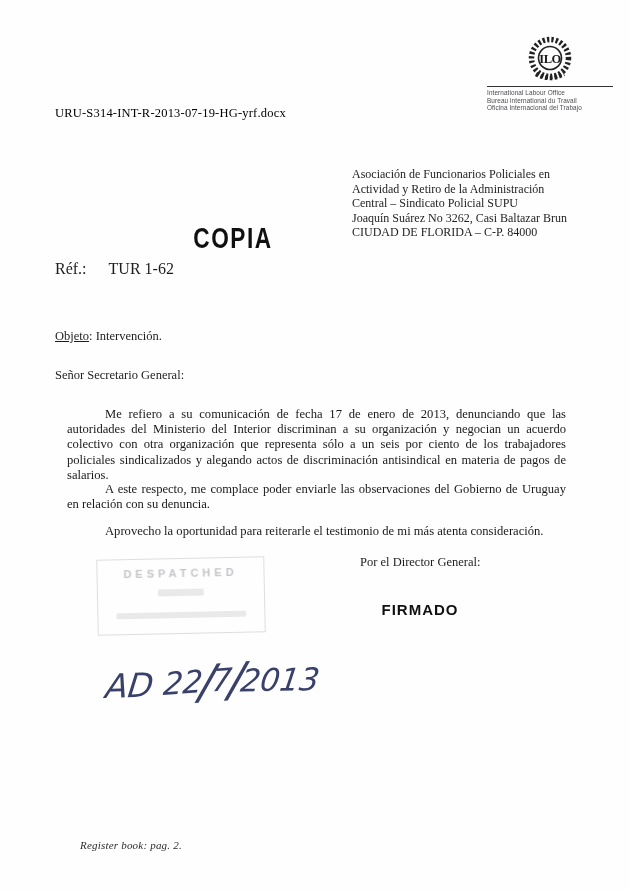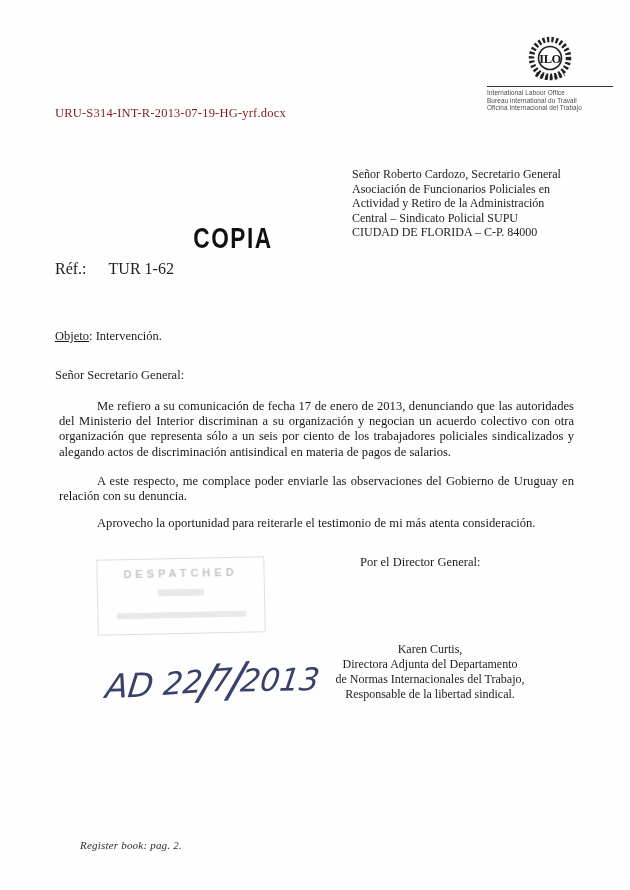--- a/index.html
+++ b/index.html
@@ -9,21 +9,21 @@
     font-family:"Liberation Serif","DejaVu Serif",serif;
     color:#1c1c1c;
     position:relative;
     overflow:hidden;
   }
   .page{position:absolute;inset:0;background:#fefefe;}
 
   
   .filename{
     position:absolute;left:55px;top:106px;
-    font-size:12.5px;letter-spacing:.2px;color:#7f1d1d;
+    font-size:12.5px;letter-spacing:.2px;color:#000000;
   }
 
   
   .logo{position:absolute;left:487px;top:36px;width:126px;}
   .logo-art{display:block;margin:0 auto;}
   .logo-divider{border-top:1.2px solid #333;margin:2px 0 2px 0;width:100%;}
   .logo-captions{font-family:"Liberation Sans","DejaVu Sans",sans-serif;
     font-size:6.4px;line-height:7.6px;color:#4a4a52;letter-spacing:.1px;}
 
   
@@ -44,21 +44,21 @@
   .ref-line{position:absolute;left:55px;top:260px;font-size:16px;color:#1d1d1d;}
   .ref-line .ref-value{margin-left:22px;}
 
   .subject{position:absolute;left:55px;top:329px;font-size:12.5px;}
   .subject .subject-label{text-decoration:underline;}
 
   .salutation{position:absolute;left:55px;top:368px;font-size:12.5px;}
 
   .body-copy{position:absolute;left:55px;width:523px;font-size:12.6px;
     line-height:15.2px;text-align:justify;color:#191919;}
-  .body-copy p{margin:4px;text-indent:38px;}
+  .body-copy p{margin:12px;text-indent:38px;}
   .para1{top:395px;}
   .para2{top:470px;}
   .para3{top:512px;}
 
   .closing{position:absolute;left:360px;top:555px;font-size:12.5px;}
 
   
   .stamp{
     position:absolute;left:97px;top:558px;width:166px;height:74px;
     border:1px solid rgba(150,150,155,.30);
@@ -119,24 +119,24 @@
     </svg>
     <div class="logo-divider"></div>
     <div class="logo-captions">
       <div>International Labour Office</div>
       <div>Bureau international du Travail</div>
       <div>Oficina Internacional del Trabajo</div>
     </div>
   </div>
 
   <div class="recipient">
-    <div>Señor Roberto Cardozo, Secretario General</div>
     <div>Asociación de Funcionarios Policiales en</div>
     <div>Actividad y Retiro de la Administración</div>
     <div>Central – Sindicato Policial SUPU</div>
+    <div>Joaquín Suárez No 3262, Casi Baltazar Brun</div>
     <div>CIUDAD DE FLORIDA – C-P. 84000</div>
   </div>
 
   <div class="copia">COPIA</div>
 
   <div class="ref-line">
     <span>Réf.:</span><span class="ref-value">TUR 1-62</span>
   </div>
 
   <div class="subject">
@@ -156,27 +156,22 @@
   </div>
 
   <div class="closing">Por el Director General:</div>
 
   <div class="stamp">
     <div class="stamp-line1">DESPATCHED</div>
     <div class="stamp-bar b1"></div>
     <div class="stamp-bar b2"></div>
   </div>
 
+  <div class="firmado">FIRMADO</div>
 
-  <div class="signature">
-    <div>Karen Curtis,</div>
-    <div>Directora Adjunta del Departamento</div>
-    <div>de Normas Internacionales del Trabajo,</div>
-    <div>Responsable de la libertad sindical.</div>
-  </div>
 
   <div class="handwriting">
     <span class="hw hw-ad">AD</span><span class="hw">&nbsp;</span><span class="hw">22</span><span class="hw hw-slash">/</span><span class="hw">7</span><span class="hw hw-slash">/</span><span class="hw hw-year">2013</span>
   </div>
 
   <div class="footer">Register book: pag. 2.</div>
 
 </div>
 
 </body></html>

